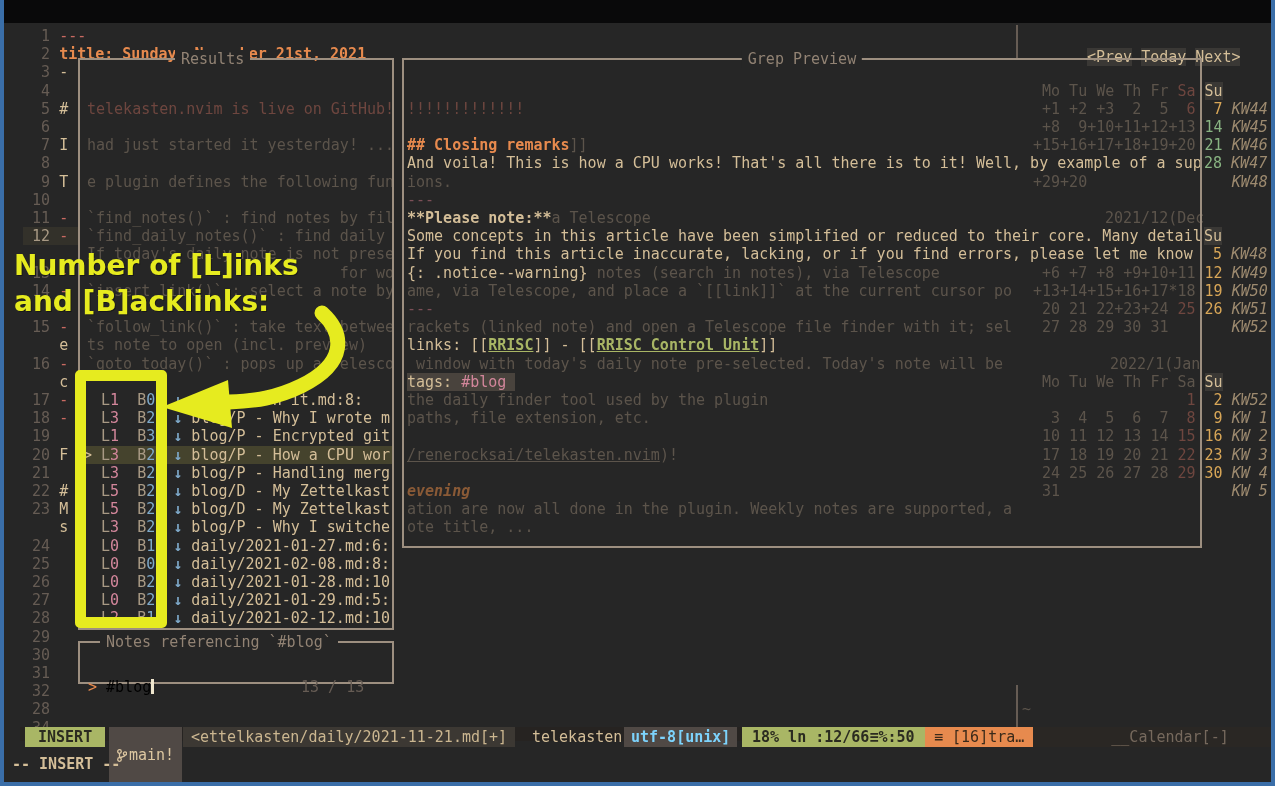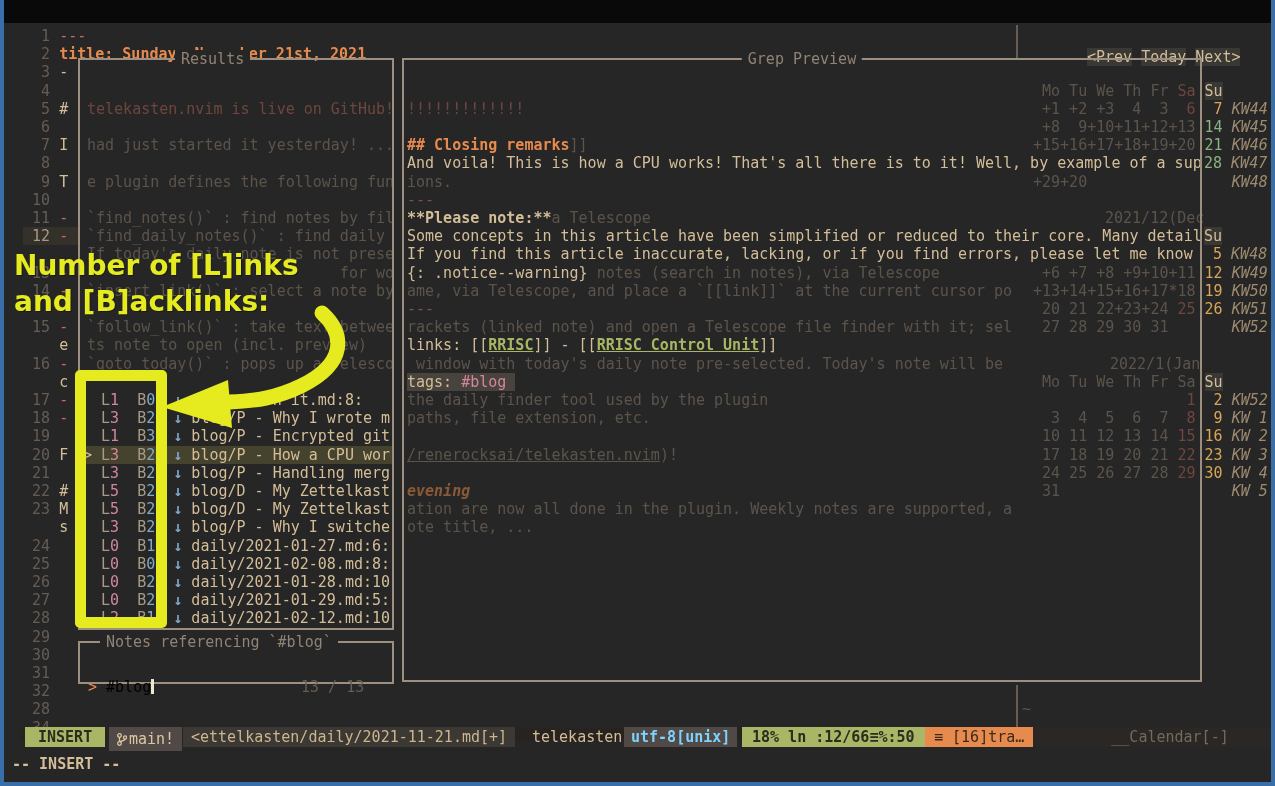--- a/index.html
+++ b/index.html
@@ -48,21 +48,21 @@
   
   .promptline{position:absolute;left:84px;top:655px;font:15px/18px "DejaVu Sans Mono",monospace;white-space:pre;}
   .caret{color:#e78a4e}
   .cursorbar{display:inline-block;width:3px;height:15px;background:#efe6ce;vertical-align:-2px;}
   .counter{position:absolute;left:297px;top:655px;color:#665c54;font:15px/18px "DejaVu Sans Mono",monospace;white-space:pre;}
   
   .statusbar{position:absolute;left:16px;top:704px;width:1267px;height:14px;background:#262321;
              font:15px/20px "DejaVu Sans Mono",monospace;text-align:center;}
   .seg{position:absolute;top:0;height:20px;white-space:pre;}
   .seg-mode{left:5px;padding:0 13px;background:#a9b665;color:#2b2b20;font-weight:bold;}
-  .seg-git{left:89px;padding:2px 8px;background:#504945;color:#ddc7a1;}
+  .seg-git{left:89px;padding:18px 8px;background:#504945;color:#ddc7a1;}
   .seg-git svg{vertical-align:-2px;margin-right:2px;}
   .seg-file{left:163px;padding:0 8px;background:#3c3833;color:#cbb690;}
   .seg-plugin{left:512px;color:#d4be98;}
   .seg-enc{left:604px;padding:0 7px;background:#504945;color:#7dd3fc;font-weight:bold;}
   .seg-pos{left:722px;padding:0 10px;background:#a9b665;color:#2b2b20;font-weight:bold;}
   .seg-buf{left:905px;padding:0 9px;background:#e78a4e;color:#3a2a1a;}
   .seg-cal{left:1013px;width:254px;background:#2a2724;color:#76695d;padding-left:10px;}
   .cmdline{position:absolute;left:8px;top:732px;color:#d4be98;font:15px/18px "DejaVu Sans Mono",monospace;font-weight:bold;white-space:pre;}
   
   .anno-text{position:absolute;left:10px;top:225px;color:#e6eb1f;
@@ -159,21 +159,21 @@
         <div class="trow" style="left: 403px; top: 313.4px;"><span class="t">links: [[</span><span class="gu">RRISC</span><span class="t">]] - [[</span><span class="gu">RRISC Control Unit</span><span class="t">]]</span></div>
         <div class="trow" style="left: 403px; top: 331.6px;"><span class="dm"> window with today's daily note pre-selected. Today's note will be</span></div>
         <div class="trow" style="left: 403px; top: 349.8px;"><span class="tsel">tags: </span><span class="tselp">#blog</span><span class="tsel"> </span></div>
         <div class="trow" style="left: 403px; top: 368px;"><span class="dm">the daily finder tool used by the plugin</span></div>
         <div class="trow" style="left: 403px; top: 386.2px;"><span class="dm">paths, file extension, etc.</span></div>
         <div class="trow" style="left: 403px; top: 422.6px;"><span class="dmu">/renerocksai/telekasten.nvim</span><span class="dm">)!</span></div>
         <div class="trow" style="left: 403px; top: 459px; font-style: italic;"><span class="dmo">evening</span></div>
         <div class="trow" style="left: 403px; top: 477.2px;"><span class="dm">ation are now all done in the plugin. Weekly notes are supported, a</span></div>
         <div class="trow" style="left: 403px; top: 495.4px;"><span class="dm">ote title, ...</span></div>
         <div class="trow" style="left: 1029px; top: 58.6px;"><span class="dm"> Mo Tu We Th Fr</span><span class="dmr"> Sa</span><span class="dm"> </span><span class="subg">Su</span></div>
-        <div class="trow" style="left: 1029px; top: 76.8px;"><span class="dm"> +1 +2 +3  4  3</span><span class="dmr">  6</span><span class="gold">  7</span><span class="kw"> KW44</span></div>
+        <div class="trow" style="left: 1029px; top: 76.8px;"><span class="dm"> +1 +2 +3  2  5</span><span class="dmr">  6</span><span class="gold">  7</span><span class="kw"> KW44</span></div>
         <div class="trow" style="left: 1029px; top: 95px;"><span class="dm"> +8  9+10+11+12+13</span><span class="teal"> 14</span><span class="kw"> KW45</span></div>
         <div class="trow" style="left: 1029px; top: 113.2px;"><span class="dm">+15+16+17+18+19+20</span><span class="teal"> 21</span><span class="kw"> KW46</span></div>
         <div class="trow" style="left: 1200px; top: 131.4px;"><span class="teal">28</span><span class="kw"> KW47</span></div>
         <div class="trow" style="left: 1029px; top: 149.6px;"><span class="dm">+29+20</span><span class="t">                </span><span class="kw">KW48</span></div>
         <div class="trow" style="left: 1101px; top: 186px;"><span class="dm">2021/12(Dec</span></div>
         <div class="trow" style="left: 1200px; top: 204.2px;"><span class="subg">Su</span></div>
         <div class="trow" style="left: 1200px; top: 222.4px;"><span class="gold"> 5</span><span class="kw"> KW48</span></div>
         <div class="trow" style="left: 1029px; top: 240.6px;"><span class="dm"> +6 +7 +8 +9+10+11</span><span class="gold"> 12</span><span class="kw"> KW49</span></div>
         <div class="trow" style="left: 1029px; top: 258.8px;"><span class="dm">+13+14+15+16+17*18</span><span class="gold"> 19</span><span class="kw"> KW50</span></div>
         <div class="trow" style="left: 1029px; top: 277px;"><span class="dm"> 20 21 22+23+24</span><span class="dmr"> 25</span><span class="gold"> 26</span><span class="kw"> KW51</span></div>
@@ -188,21 +188,21 @@
         <div class="trow" style="left: 1029px; top: 459px;"><span class="dm"> 31</span><span class="t">                   </span><span class="kw">KW 5</span></div>
         <div class="trow" style="left: 1018px; top: 677.4px;"><span class="dm">~</span></div>
         <div class="trow" style="left: 1018px; top: 695.6px;"><span class="dm">~</span></div>
       </div>
 
     <div class="calnav"><span>&lt;Prev</span><span>Today</span><span>Next&gt;</span></div>
 
     <div class="box" style="left:74px;top:35px;width:316px;height:572px;">
       <span class="boxtitle" style="left:95px;">Results</span>
     </div>
-    <div class="box" style="left:398px;top:35px;width:800px;height:624px;">
+    <div class="box" style="left:398px;top:35px;width:800px;height:490px;">
       <span class="boxtitle" style="left:50%;transform:translateX(-50%);">Grep Preview</span>
     </div>
     <div class="box" style="left:74px;top:618px;width:316px;height:43px;">
       <span class="boxtitle" style="left:20px;">Notes referencing `#blog`</span>
     </div>
     <div class="promptline"><span class="caret">&gt;</span><span> </span><span>#blog</span><span class="cursorbar"></span></div>
     <div class="counter">13 / 13</div>
 
     <div class="statusbar">
       <span class="seg seg-mode">INSERT</span>

